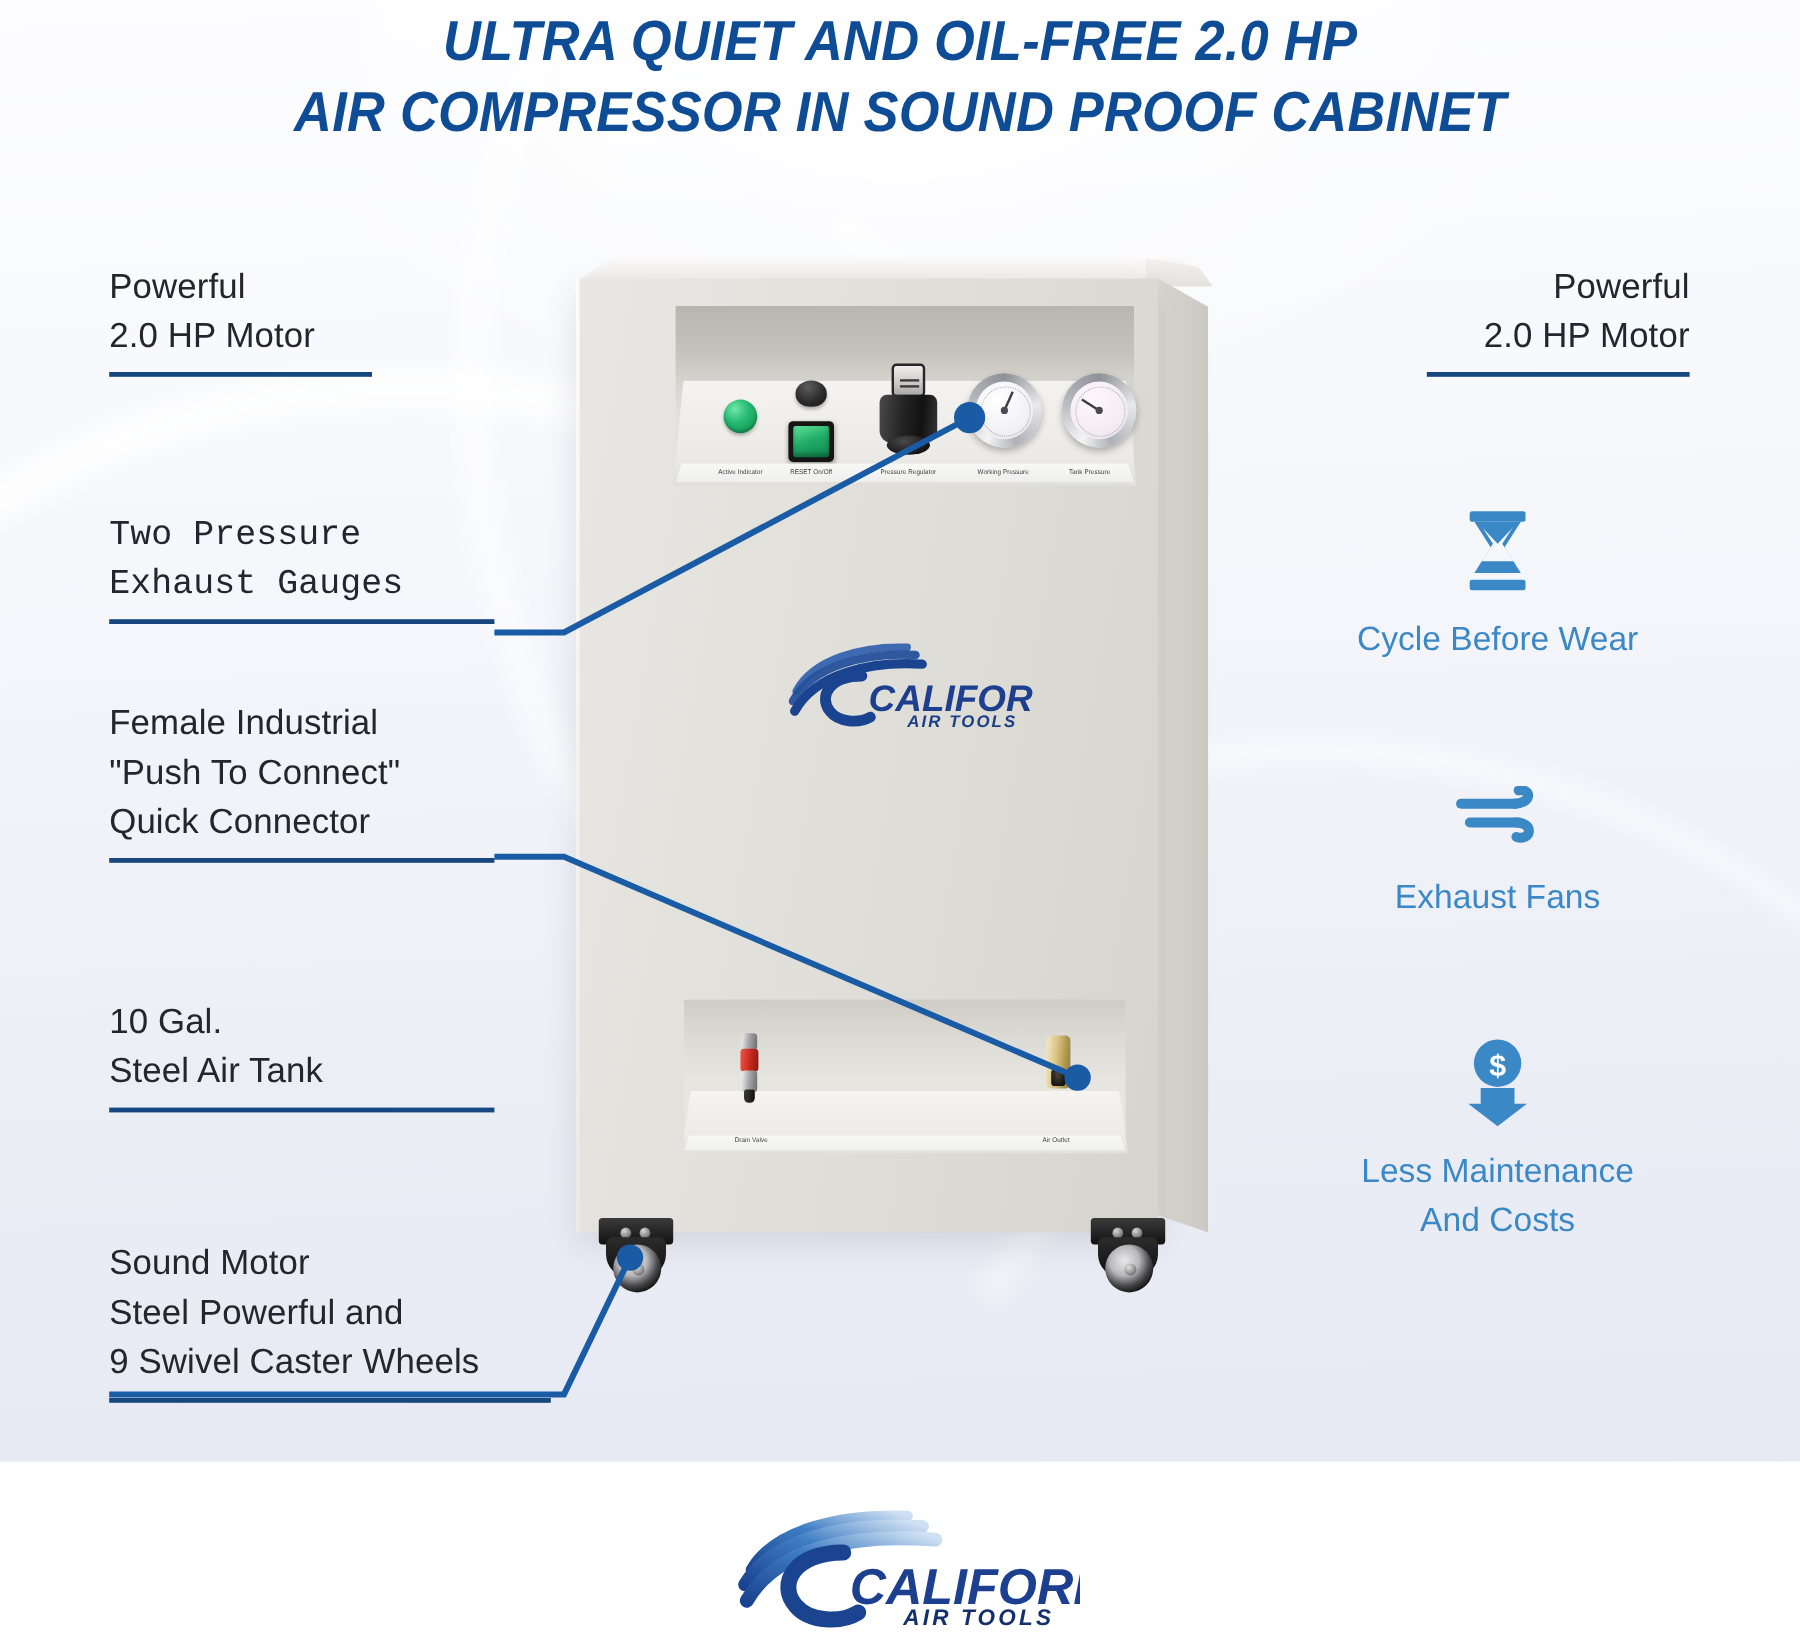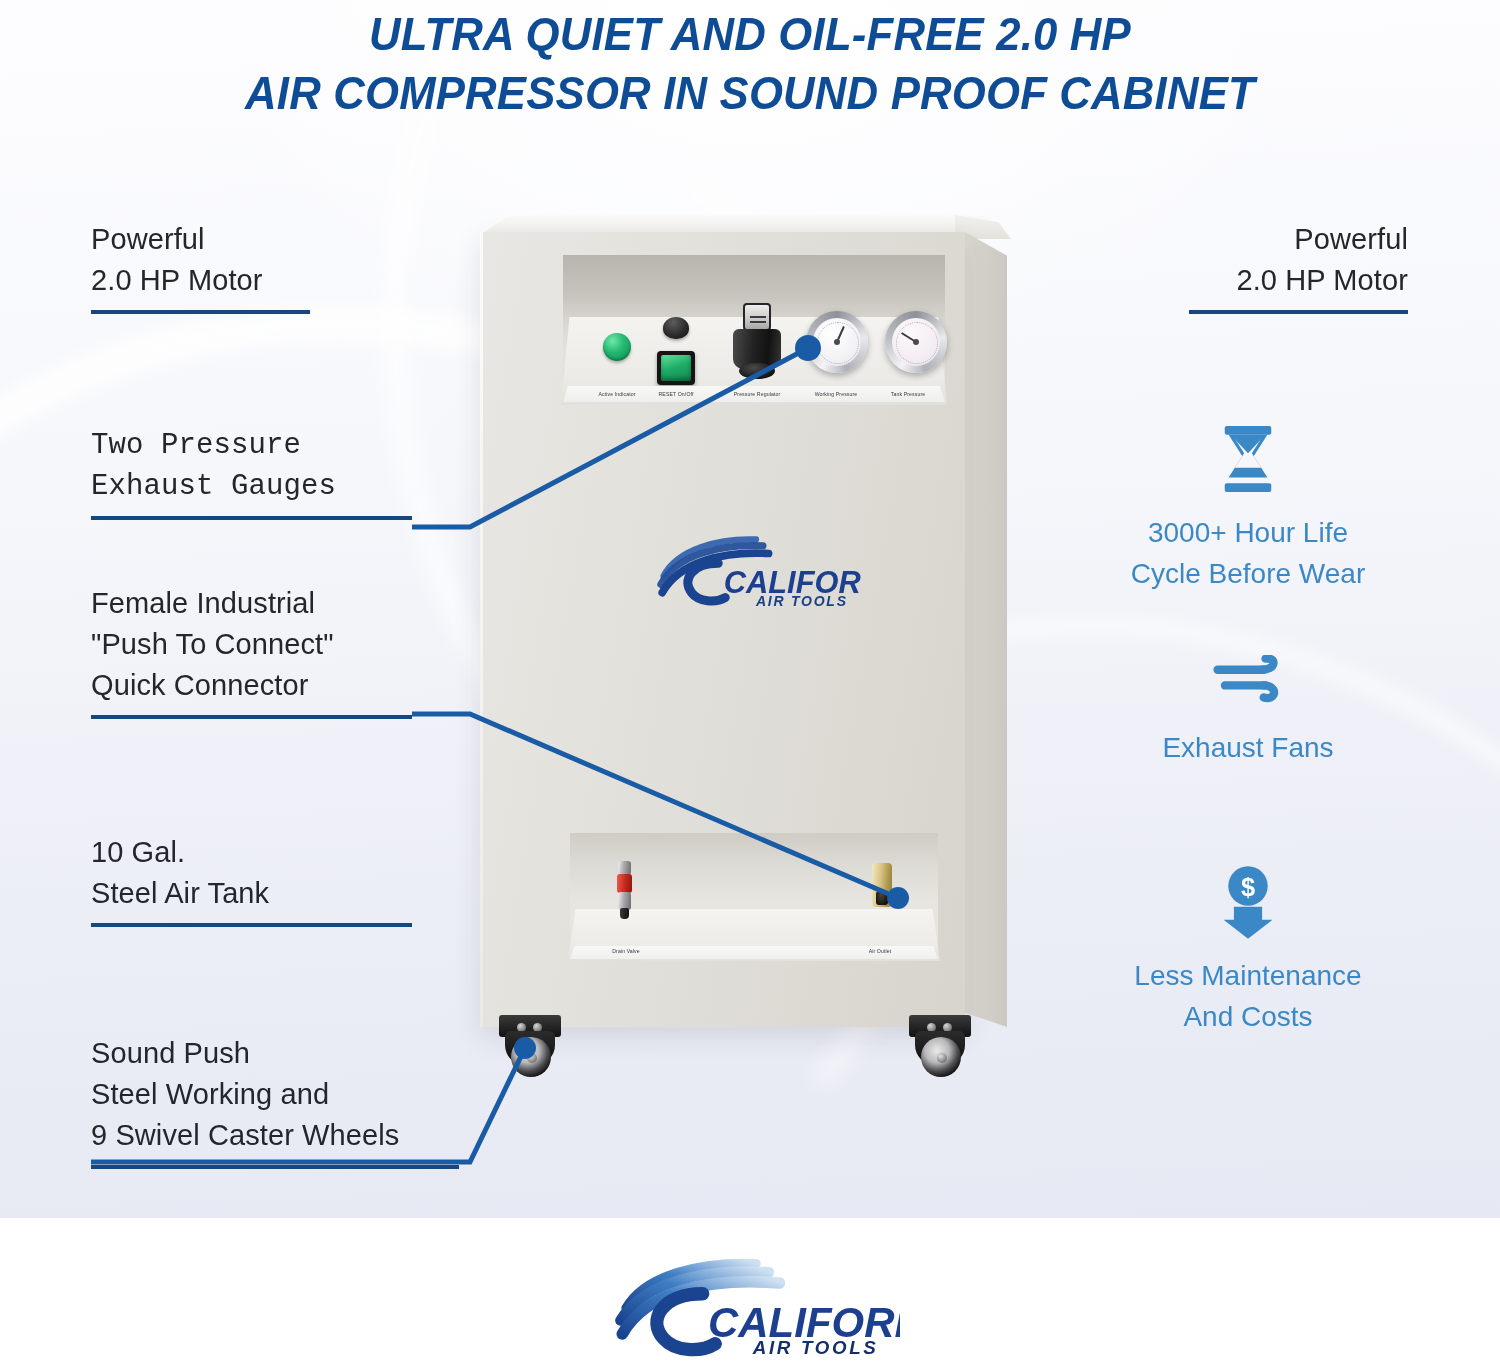--- a/index.html
+++ b/index.html
@@ -475,43 +475,42 @@
     <span class="rule"></span>
   </div>
 
   <div class="cl cl-4">
     <span>10 Gal.</span><br>
     <span>Steel Air Tank</span>
     <span class="rule"></span>
   </div>
 
   <div class="cl cl-5">
-    <span>Sound Push</span><br>
-    <span>Steel Working and</span><br>
+    <span>Sound Motor</span><br>
+    <span>Steel Powerful and</span><br>
     <span>9 Swivel Caster Wheels</span>
     <span class="rule"></span>
   </div>
 
   <div class="cr cr-top">
     <span>Powerful</span><br>
     <span>2.0 HP Motor</span>
     <span class="rule"></span>
   </div>
 
   <div class="feat f1">
     <span class="ficon">
       <svg viewBox="0 0 64 72" width="62" height="70" fill="#3b88c6" aria-hidden="true">
         <rect x="8" y="2" width="48" height="9" rx="2"></rect>
         <rect x="8" y="61" width="48" height="9" rx="2"></rect>
         <path d="M12 11 h40 l-14 22 14 22 H12 l14-22 z
                  M18.5 15 h27 l-9.5 15 9.5 15 h-27 l9.5-15 z" fill-rule="evenodd"></path>
         <path d="M16 13 h32 l-16 17 z"></path>
       </svg>
     </span>
-    <span class="ftxt">3000+ Hour Life</span>
     <span class="ftxt">Cycle Before Wear</span>
   </div>
 
   <div class="feat f2">
     <span class="ficon" style="height:56px;">
       <svg viewBox="0 0 78 52" width="72" height="48" fill="none" stroke="#3b88c6" stroke-width="9" stroke-linecap="round" aria-hidden="true">
         <path d="M6 16 H56"></path>
         <path d="M54 16 C70 16 70 2 58 4"></path>
         <path d="M14 33 H58"></path>
         <path d="M56 33 C72 33 70 50 56 46"></path>

